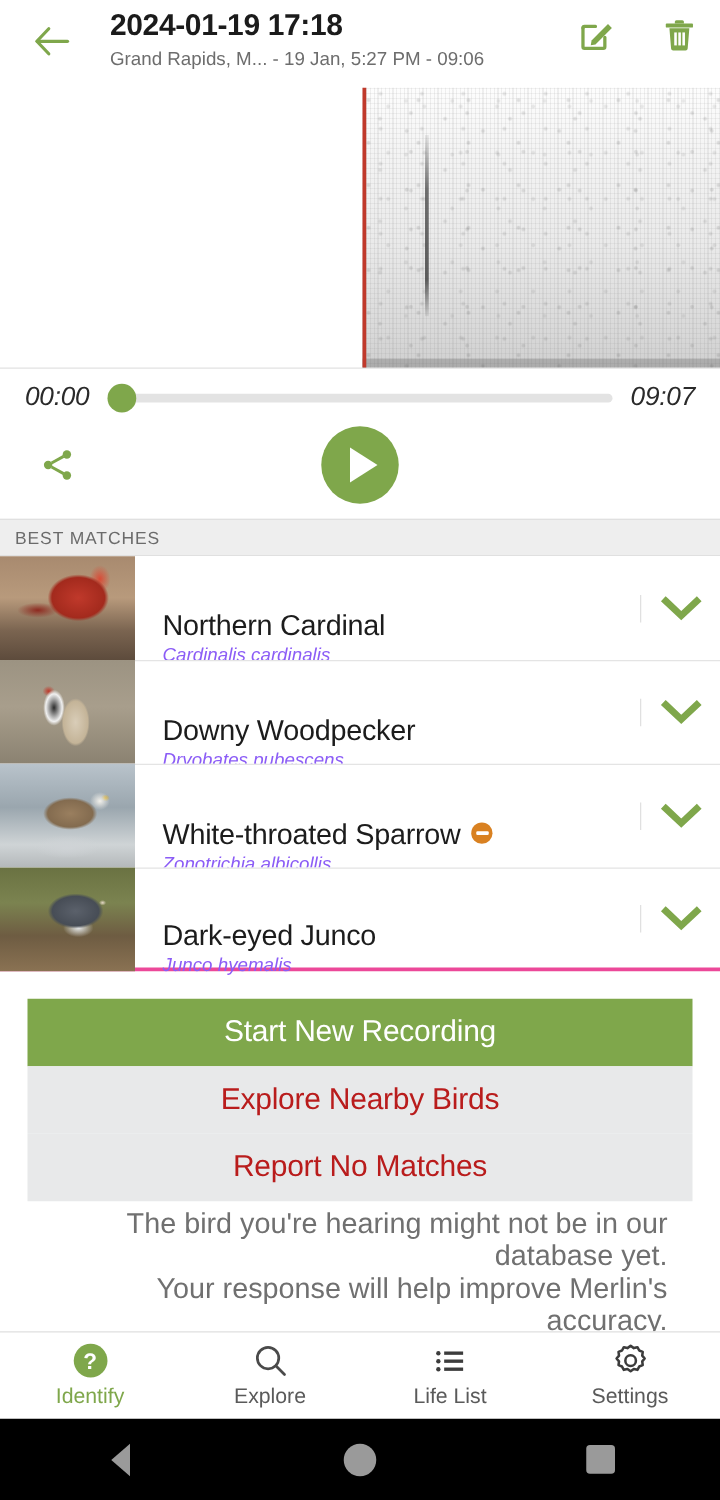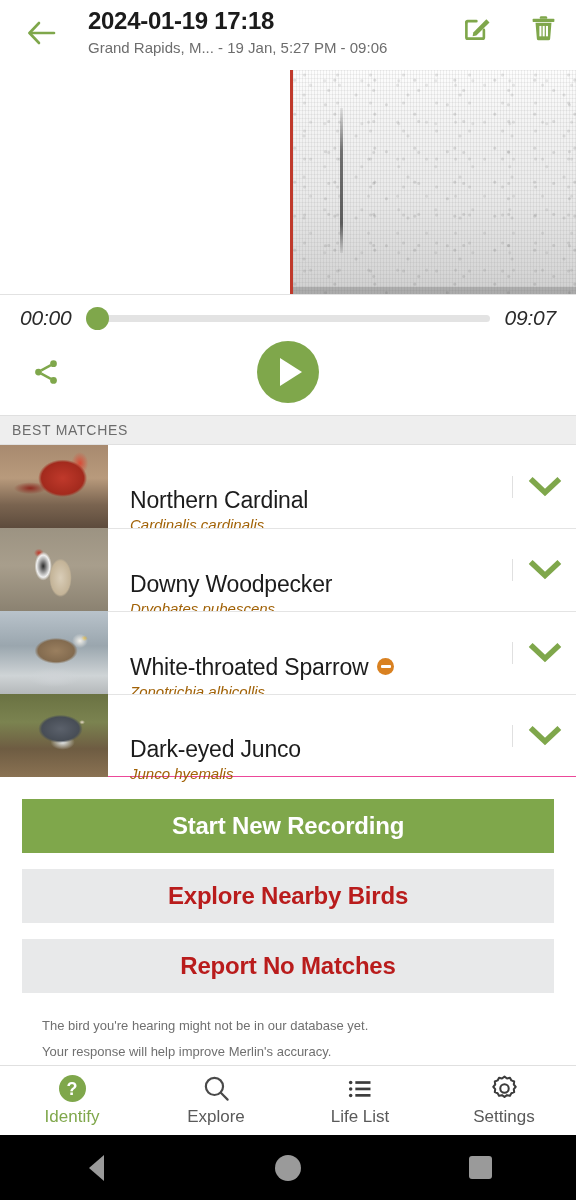--- a/index.html
+++ b/index.html
@@ -81,29 +81,29 @@
   .sect-hdr {
     height:30px; background:#eeeeee; border-top:1px solid #e0e0e0; border-bottom:1px solid #e0e0e0;
     display:flex; align-items:center; padding-left:12px;
     font-size:14px; color:#6b6b6b; letter-spacing:0.7px;
   }
 
   
   .bird-list { background:#fff; }
   .bird-row { position:relative; display:flex; align-items:stretch; height:83px; background:#fff; }
   .bird-row + .bird-row .row-body { border-top:1px solid #e4e4e4; }
-  .bird-row:last-child { border-bottom:1px solid #ec4899; }
+  .bird-row:last-child { border-bottom:3px solid #ec4899; }
   .thumb-img { width:108px; height:83px; flex:none; background-size:cover; background-position:center; }
   .row-body { flex:1; display:flex; align-items:center; min-width:0; }
   .row-text { flex:1; padding-left:22px; min-width:0; }
   .bird-name {
     font-size:23px; color:#1c1c1c; line-height:28px; letter-spacing:-0.2px;
     display:flex; align-items:center; gap:9px; white-space:nowrap;margin-top:48px;
   }
-  .bird-sci { font-size:15px; color:#a16207; font-style:italic; line-height:20px; margin-top:1px; }
+  .bird-sci { font-size:15px; color:#8b5cf6; font-style:italic; line-height:20px; margin-top:1px; }
   .badge-dot {
     width:17px; height:17px; border-radius:50%; background:#d98121;
     display:inline-flex; align-items:center; justify-content:center; flex:none;
   }
   .badge-bar { width:10px; height:3px; background:#fff; border-radius:1px; margin-bottom:1px; }
   .chev-cell {
     width:64px; flex:none; display:flex; align-items:center; justify-content:center;
     border-left:1px solid #e0e0e0; margin:14px 0;
   }
 
@@ -135,26 +135,26 @@
       radial-gradient(ellipse 30px 19px at 56% 42%, #5b616b 0%, #474d56 62%, rgba(71,77,86,0) 74%),
       radial-gradient(ellipse 16px 10px at 58% 58%, #e8ebee 0%, rgba(232,235,238,0) 76%),
       radial-gradient(ellipse 4px 3px at 76% 34%, #e6d9c8 0%, rgba(230,217,200,0) 72%),
       linear-gradient(180deg,#6a7242 0%, #7b8350 34%, #6e5c42 66%, #8a7253 100%);
   }
 
   
   .btn-area { padding:22px 22px 0 22px; background:#fff; }
   .btn {
     height:54px; display:flex; align-items:center; justify-content:center;
-    font-size:24px; font-weight:bold; letter-spacing:-0.2px; margin-bottom:16px;
+    font-size:24px; font-weight:normal; letter-spacing:-0.2px; 
   }
   .btn-primary { background:#7fa74b; color:#fff; }
   .btn-secondary { background:#e8e9ea; color:#b91c1c; }
   .footer-note {
-    text-align:left; font-size:13px; color:#707070; line-height:26px;
+    text-align:right; font-size:23px; color:#707070; line-height:26px;
     padding:4px 20px 0 20px;
   }
 
   
   .tabbar {
     position:absolute; left:0; right:0; bottom:65px; height:70px; background:#fff;
     border-top:1px solid #e0e0e0; display:flex;
   }
   .tab { flex:1; display:flex; flex-direction:column; align-items:center; justify-content:center; gap:4px; }
   .tab-label { font-size:17px; color:#5a5a5a; }

